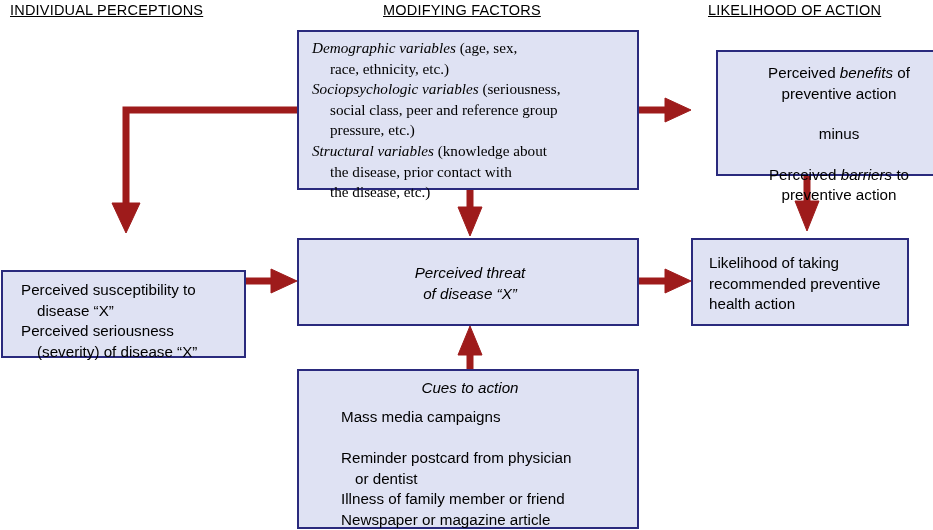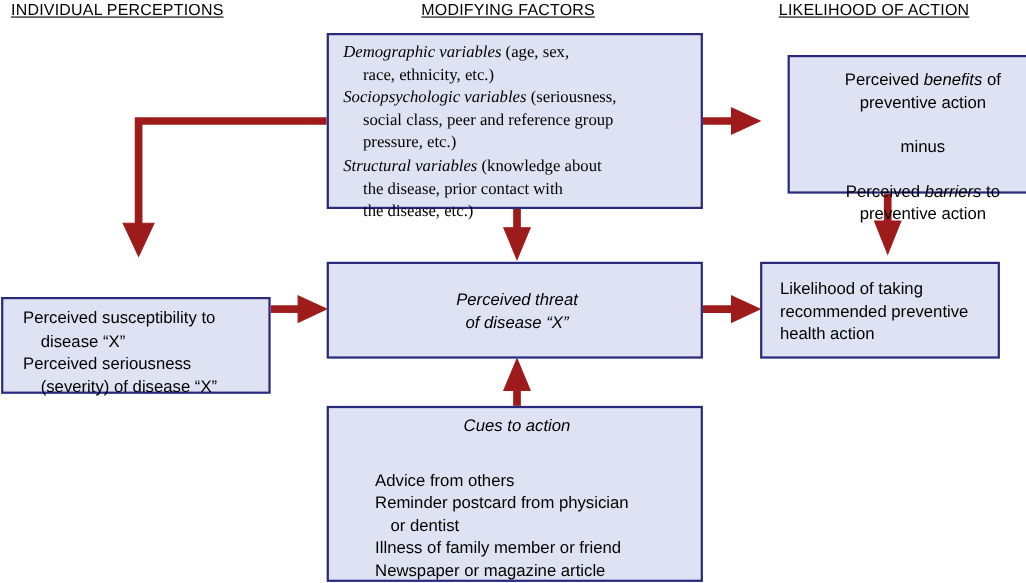--- a/index.html
+++ b/index.html
@@ -180,20 +180,20 @@
   <div class="txt">
     <span>Likelihood of taking</span><br>
     <span>recommended preventive</span><br>
     <span>health action</span>
   </div>
 </div>
 
 <div class="box" id="box-cues">
   <div class="cues-title">Cues to action</div>
   <div class="cues-list">
+    <span>Mass media campaigns</span><br>
     <br>
-    <span>Advice from others</span><br>
     <span>Reminder postcard from physician</span><br>
     <span class="sub">or dentist</span>
     <span>Illness of family member or friend</span><br>
     <span>Newspaper or magazine article</span>
   </div>
 </div>
 
 </body></html>

